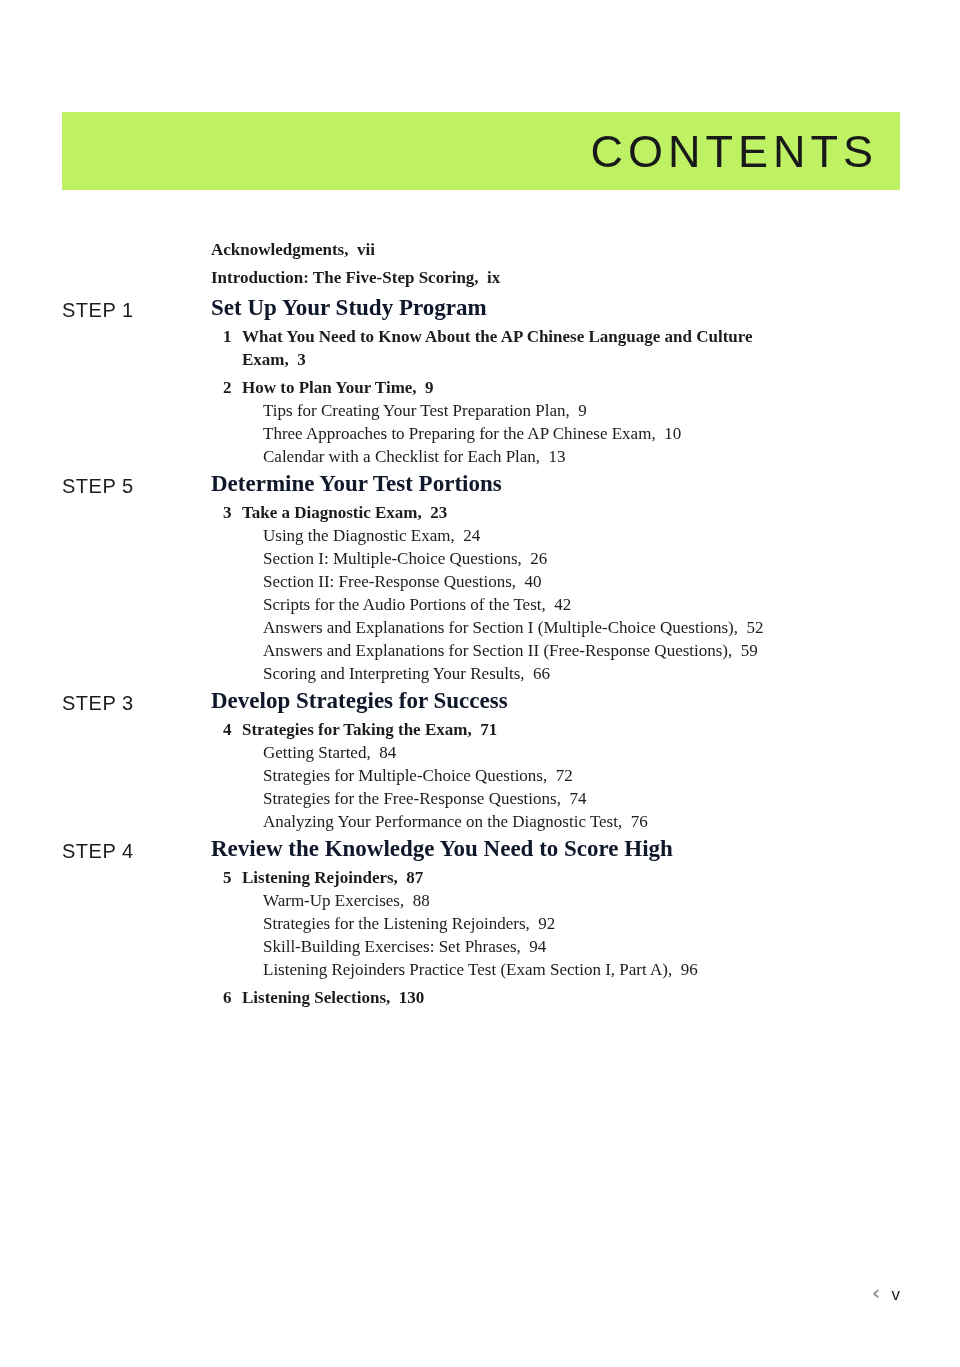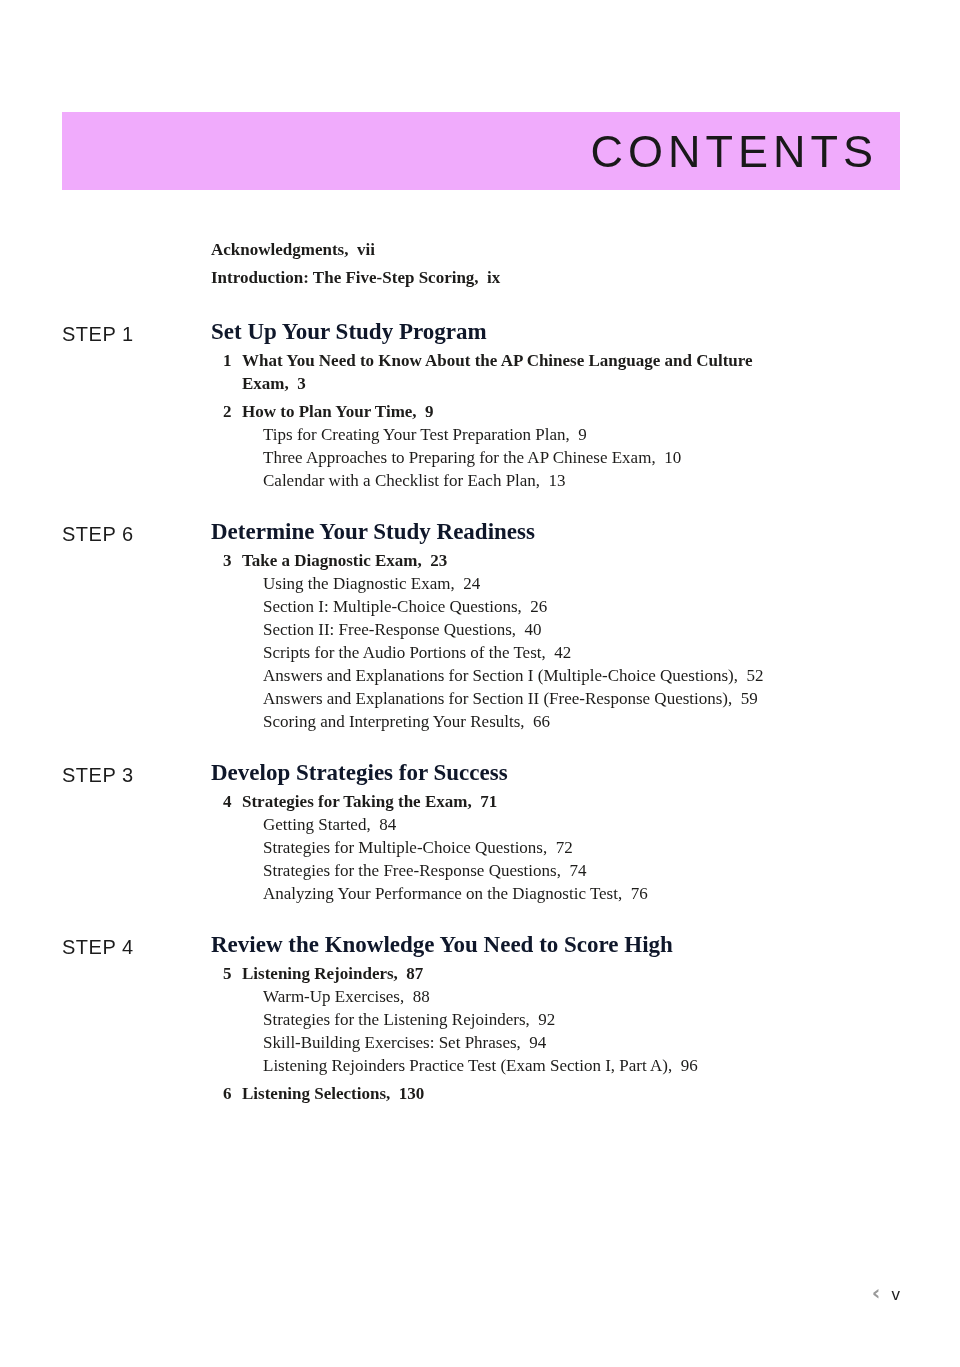--- a/index.html
+++ b/index.html
@@ -7,21 +7,21 @@
     width: 960px; height: 1367px;
     background: #ffffff;
     position: relative;
     overflow: hidden;
     font-family: "Liberation Serif", serif;
     color: #1d1c1a;
   }
   .contents-bar {
     position: absolute; left: 62px; top: 112px;
     width: 838px; height: 78px;
-    background: #f0abfc;
+    background: #bef264;
     display: flex; align-items: center; justify-content: flex-end;
     box-sizing: border-box; padding-right: 22px;
   }
   .contents-bar h1 {
     margin: 0;
     font-family: "Liberation Sans", sans-serif;
     font-weight: 400;
     font-size: 45px;
     letter-spacing: 5px;
     color: #191919;
@@ -32,21 +32,21 @@
   }
   .pre { white-space: pre-wrap; }
   .front-matter { margin-left: 211px; }
   .fm-item {
     margin: 0;
     font-size: 17px; font-weight: bold;
     line-height: 28px;
   }
   .step-section {
     position: relative;
-    margin-top: 25px;
+    margin-top: 1px;
     padding-left: 211px;
     padding-right: 58px;
   }
   .step-label {
     position: absolute; left: 62px; top: 6px;
     font-family: "Liberation Sans", sans-serif;
     font-size: 20px; font-weight: 400;
     letter-spacing: 0.5px;
     color: #1c1c1c;
   }
@@ -124,22 +124,22 @@
     </p>
     <div class="subs">
                 <p class="sub pre">Tips for Creating Your Test Preparation Plan,  9</p>
                 <p class="sub pre">Three Approaches to Preparing for the AP Chinese Exam,  10</p>
                 <p class="sub pre">Calendar with a Checklist for Each Plan,  13</p>
               </div>
   </div>
           </div>
   </section>
         <section class="step-section">
-    <div class="step-label">STEP 6</div>
-    <h2 class="step-title">Determine Your Study Readiness</h2>
+    <div class="step-label">STEP 5</div>
+    <h2 class="step-title">Determine Your Test Portions</h2>
     <div class="chapters">
             <div class="chapter-block">
     <p class="chapter">
       <span class="ch-num">3</span>
                 <span class="ch-title pre">Take a Diagnostic Exam,  23</span>
     </p>
     <div class="subs">
                 <p class="sub pre">Using the Diagnostic Exam,  24</p>
                 <p class="sub pre">Section I: Multiple-Choice Questions,  26</p>
                 <p class="sub pre">Section II: Free-Response Questions,  40</p>

